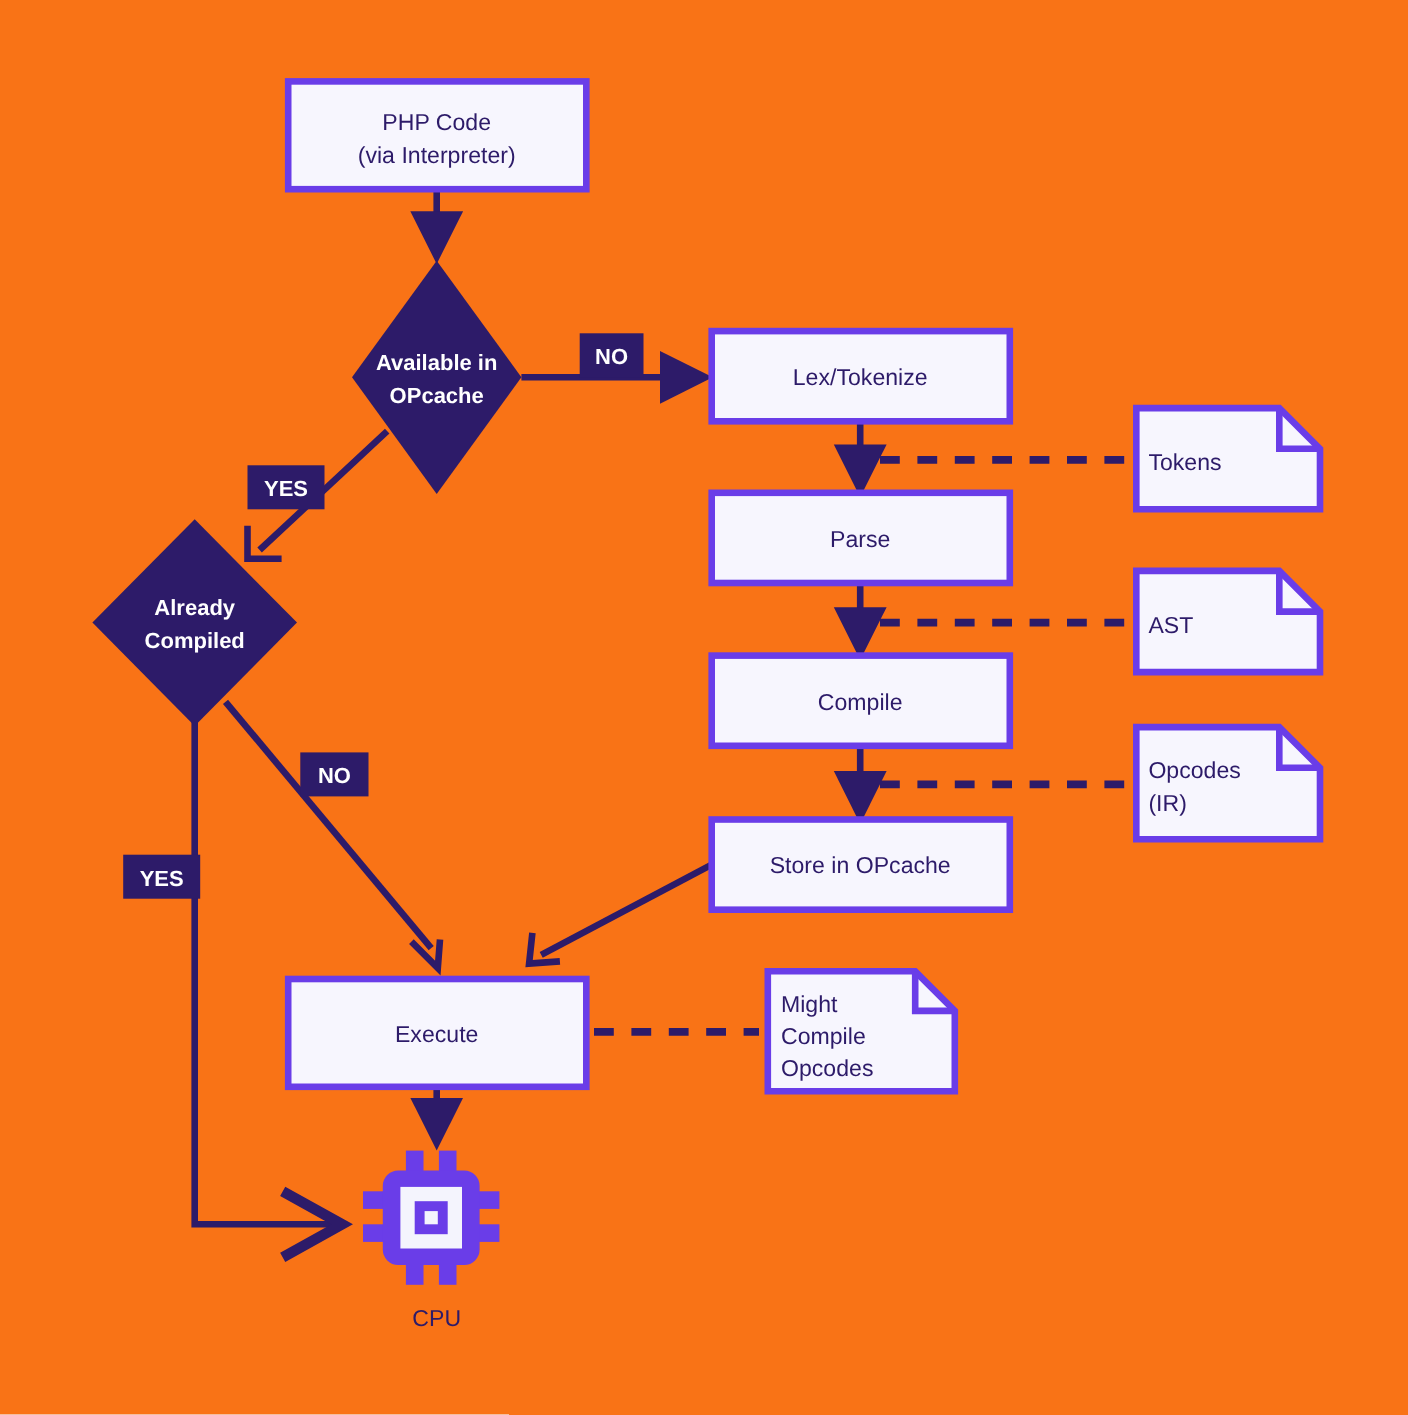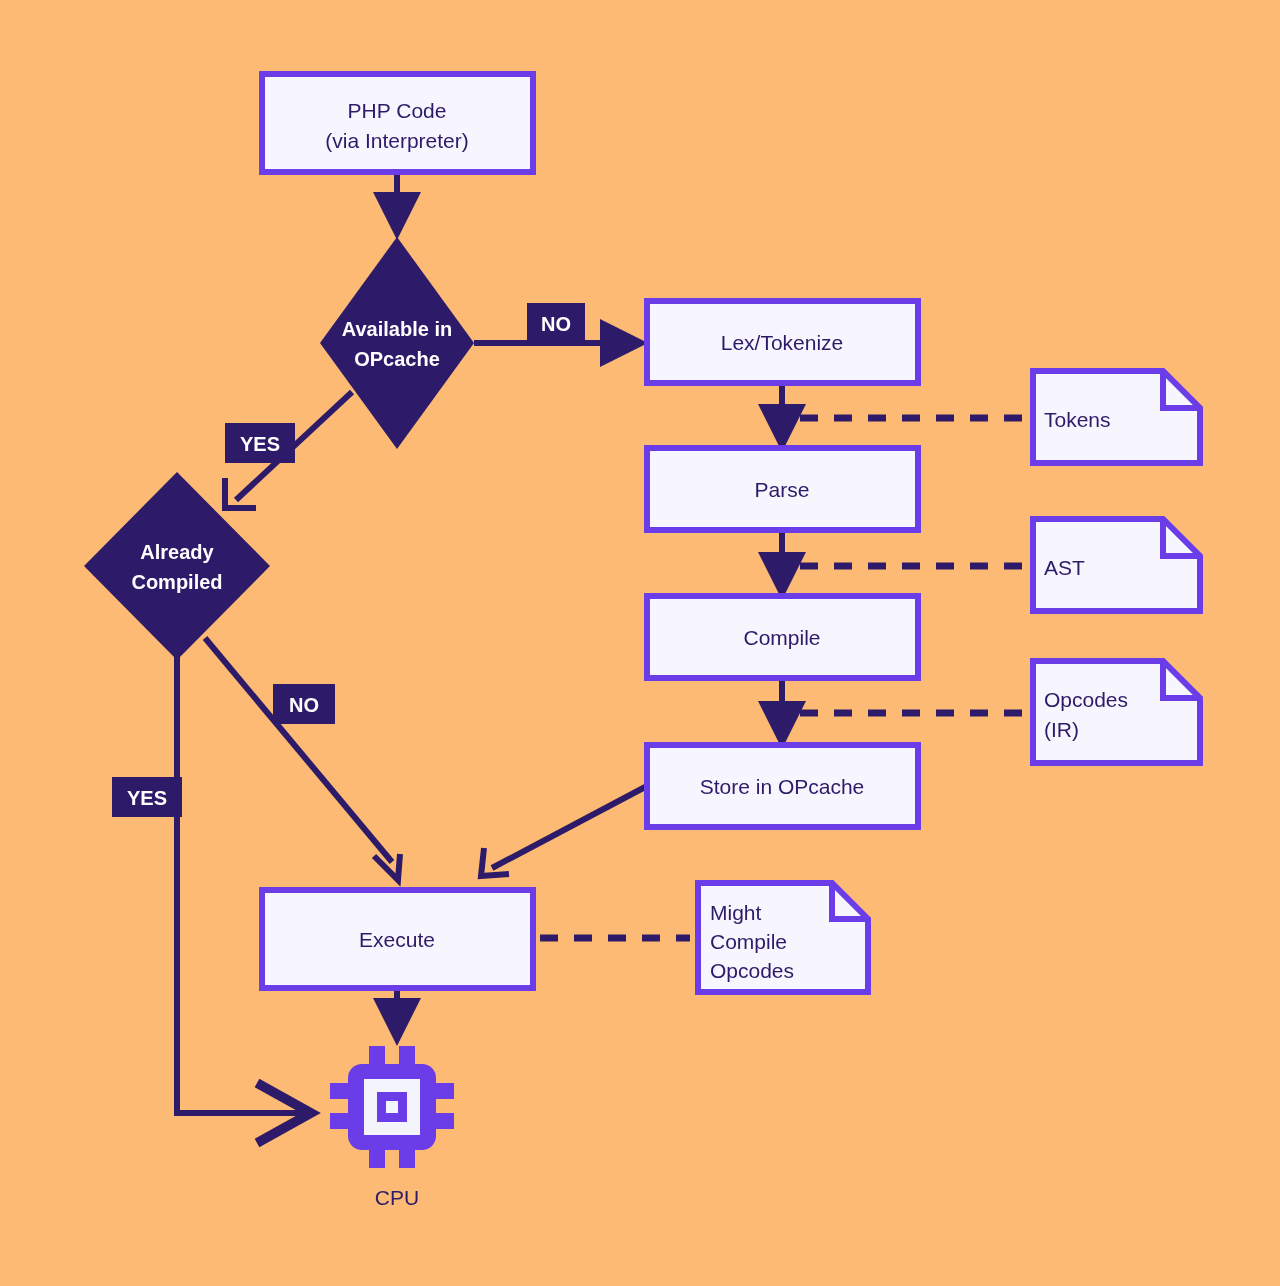--- a/index.html
+++ b/index.html
@@ -10,21 +10,21 @@
   body {
     width: 1280px;
     height: 1286px;
     font-family: "Liberation Sans", sans-serif;
     overflow: hidden;
   }
   #diagram-root {
     position: relative;
     width: 1280px;
     height: 1286px;
-    background: #fdba74;
+    background: #f97316;
   }
   svg.flow {
     position: absolute;
     top: 0;
     left: 0;
     width: 1280px;
     height: 1286px;
     display: block;
   }
   text {

